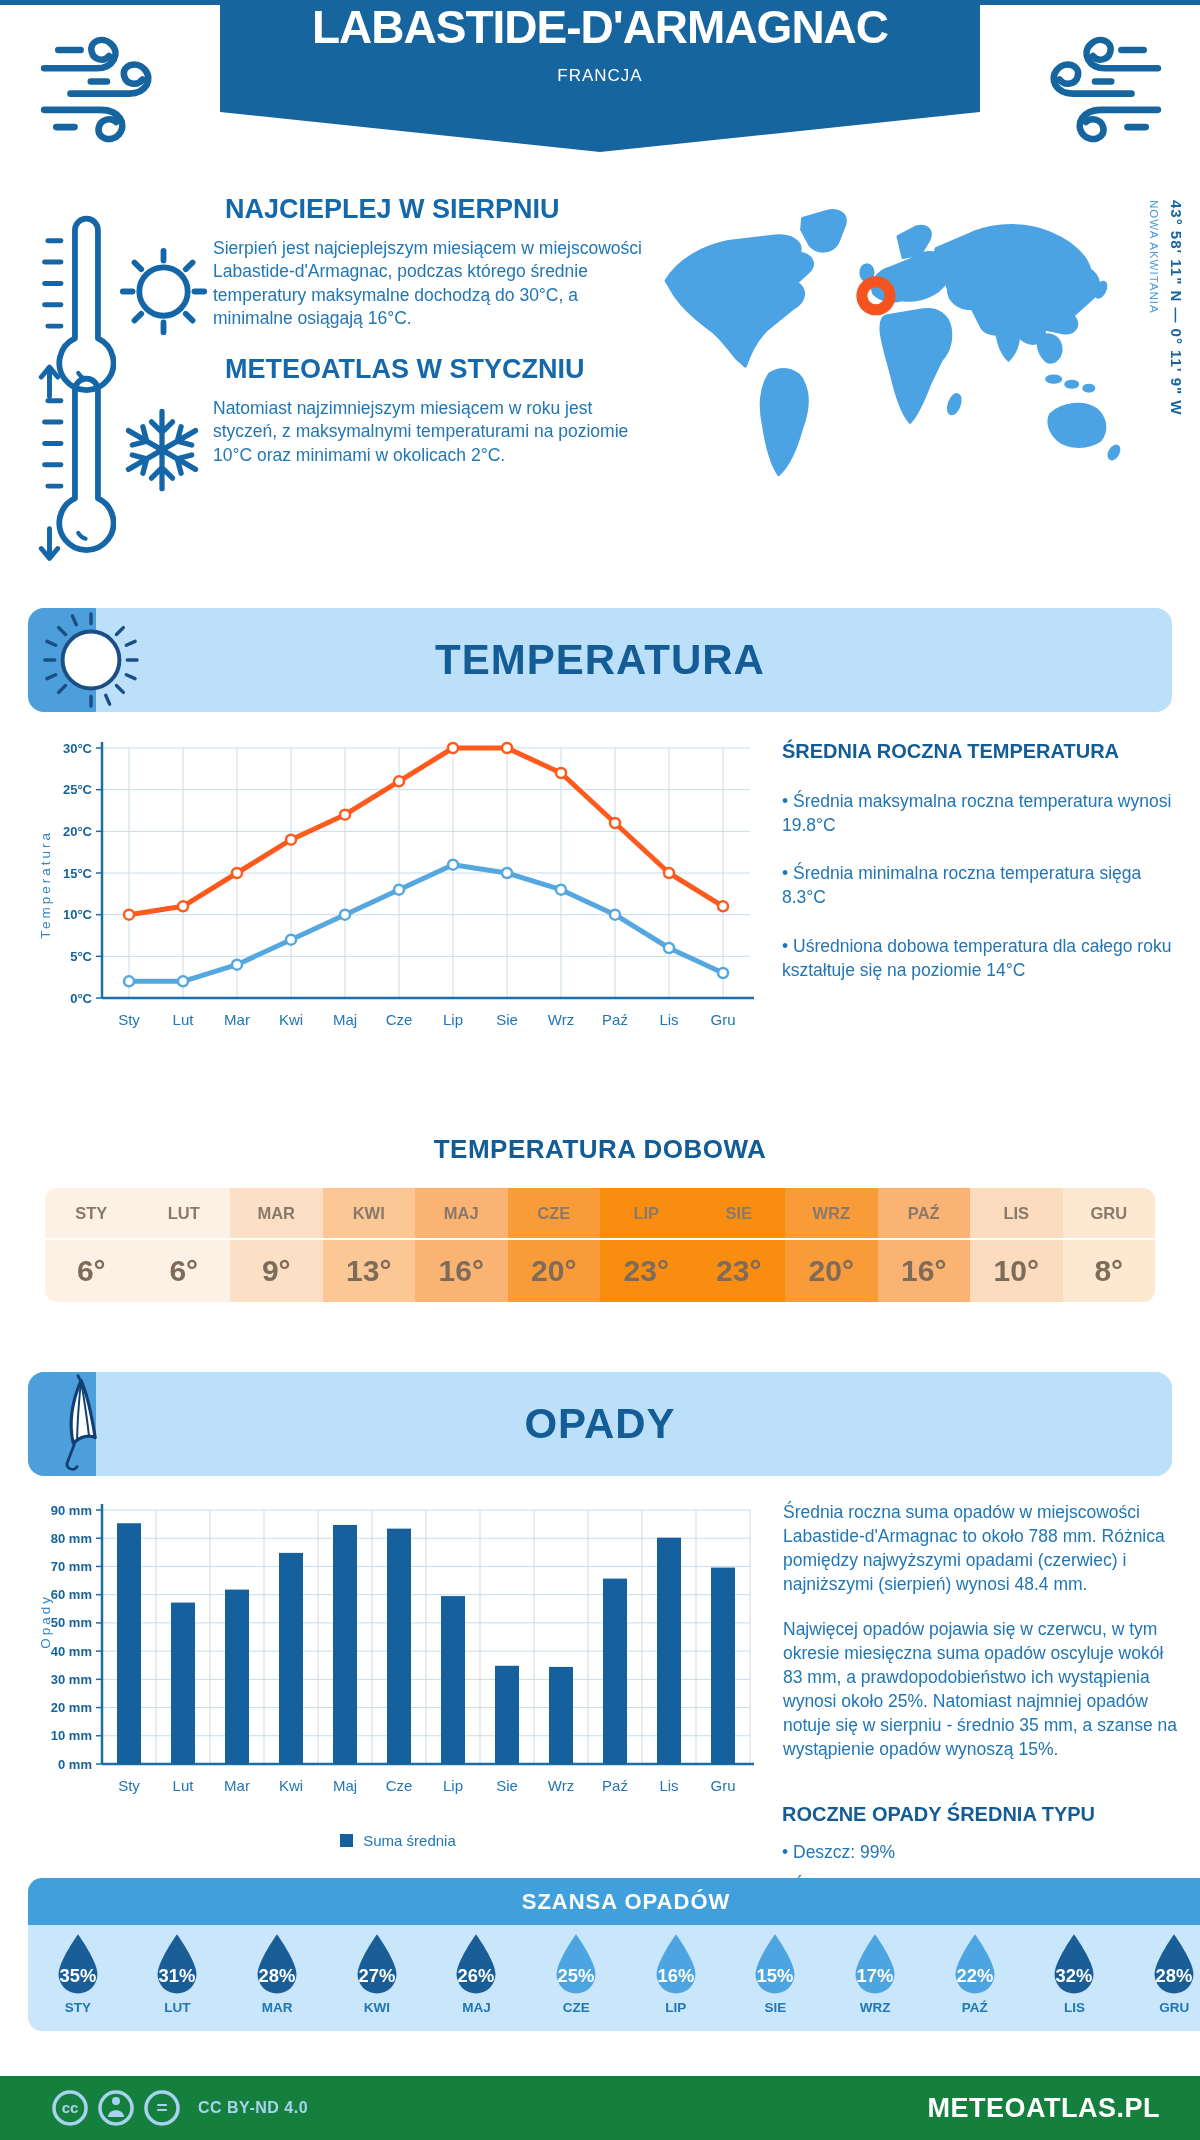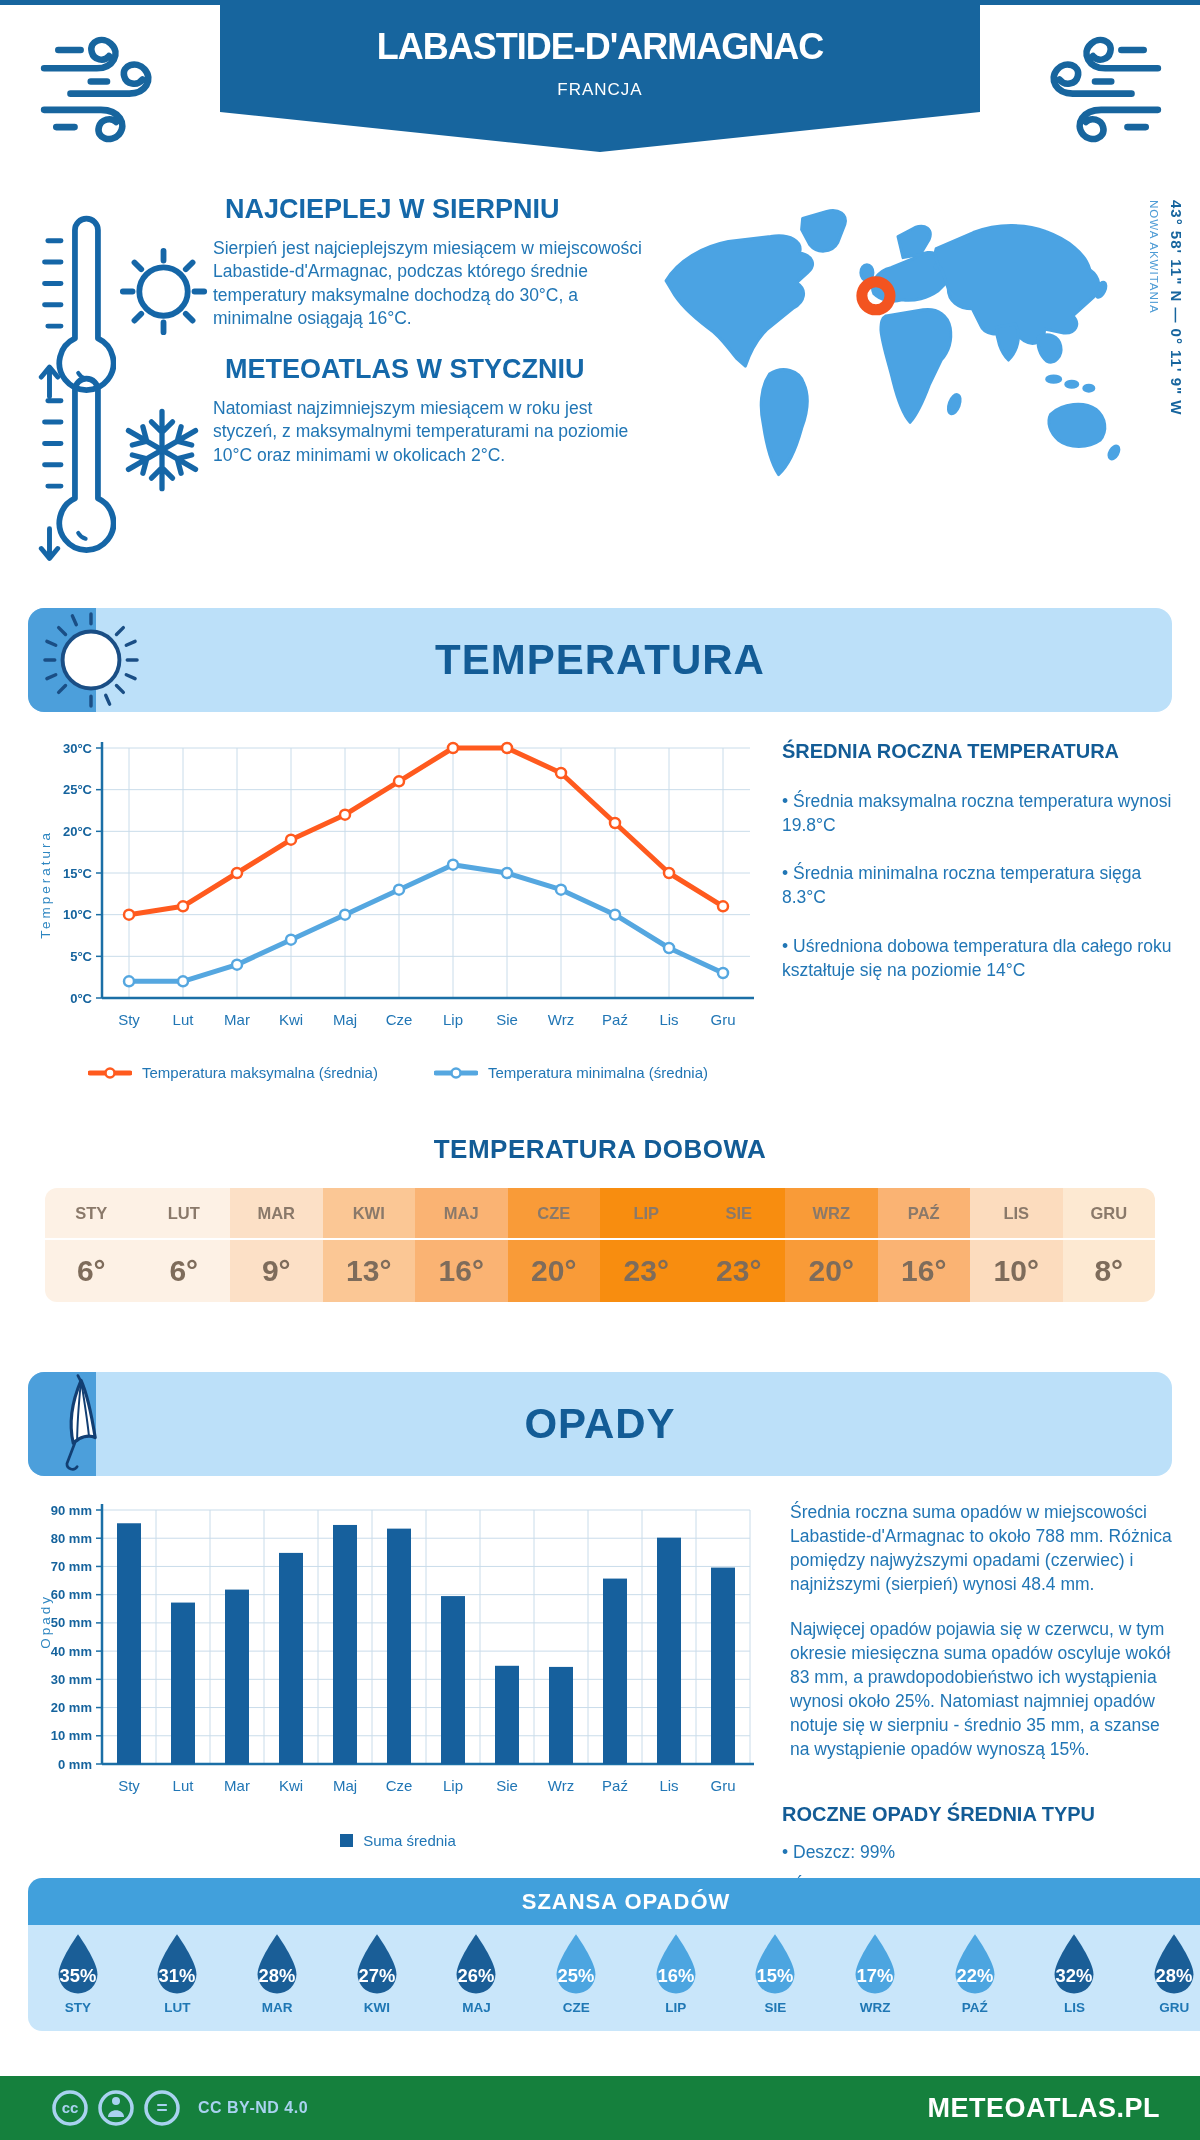--- a/index.html
+++ b/index.html
@@ -4,21 +4,21 @@
 <style>
   html,body{margin:0;padding:0;background:#fff;}
   .page{position:relative;width:1200px;height:2140px;overflow:hidden;background:#fff;
         font-family:"Liberation Sans","DejaVu Sans",sans-serif;}
   .topbar{position:absolute;left:0;top:0;width:100%;height:5px;background:#17659E;}
 
   
   .banner{position:absolute;left:220px;top:0;width:760px;height:112px;background:#17659E;}
   .banner:after{content:"";position:absolute;top:112px;left:0;width:0;height:0;
     border-left:380px solid transparent;border-right:380px solid transparent;border-top:40px solid #17659E;}
-  .banner .t{margin:0;padding-top:26px;text-align:center;color:#fff;font-size:36px;font-weight:bold;letter-spacing:-1px;}
+  .banner .t{margin:0;text-align:center;color:#fff;font-size:46px;font-weight:bold;letter-spacing:-1px;}
   .banner .s{margin-top:12px;text-align:center;color:#fff;font-size:17px;letter-spacing:1px;}
   .wind{position:absolute;top:20px;width:142px;height:128px;}
   .wind.l{left:36px}
   .wind.r{left:1024px;transform:scaleX(-1)}
 
   
   .highlights{position:absolute;left:38px;top:194px;width:618px;}
   .hl{display:flex;margin-bottom:24px;}
   .hl-icons{position:relative;flex:0 0 175px;}
   .hl-thermo{position:absolute;left:0;top:4px;}
@@ -55,21 +55,21 @@
   .xtick{font:15px "Liberation Sans",sans-serif;fill:#2176B5;}
   .legend{display:flex;justify-content:center;gap:56px;margin-top:20px;}
   .legend .item{display:flex;align-items:center;gap:10px;font-size:15px;color:#2176B5;}
   .legend .sq{display:inline-block;width:13px;height:13px;}
 
   
   .annual{position:absolute;left:782px;top:740px;width:392px;}
   .annual h3{font-size:20px;font-weight:bold;color:#135C96;margin:0 0 26px;}
   .annual .b{font-size:17.5px;color:#2176B5;line-height:1.38;margin-bottom:24px;}
   .rain-info{position:absolute;left:782px;top:1500px;width:398px;}
-  .rain-info p{font-size:17.5px;color:#2176B5;line-height:1.38;margin:0 8px 20px;}
+  .rain-info p{font-size:17.5px;color:#2176B5;line-height:1.38;margin:0 1px 20px;}
   .rain-info h3{font-size:20px;font-weight:bold;color:#135C96;margin:42px 0 14px;}
   .rain-info .b{font-size:17.5px;color:#2176B5;line-height:1.38;margin-bottom:9px;}
 
   
   .dobowa-title{position:absolute;left:0;top:1134px;width:100%;text-align:center;
     font-size:26px;font-weight:bold;color:#135C96;letter-spacing:.5px;}
   .ttable{position:absolute;left:45px;top:1188px;width:1110px;display:grid;
     grid-template-columns:repeat(12,1fr);border-radius:12px;overflow:hidden;}
   .tcol .m{height:50px;line-height:50px;text-align:center;font-weight:bold;font-size:16.5px;color:#8A796A;}
   .tcol .v{height:62px;line-height:62px;text-align:center;font-weight:bold;font-size:30px;color:#7E6C5B;border-top:2px solid #fff;}
@@ -268,36 +268,20 @@
           <circle cx="255" cy="205.66666666666666" r="5" fill="#fff" stroke="#55A7E0" stroke-width="2.5"></circle>
           <circle cx="309" cy="180.66666666666669" r="5" fill="#fff" stroke="#55A7E0" stroke-width="2.5"></circle>
           <circle cx="363" cy="155.66666666666666" r="5" fill="#fff" stroke="#55A7E0" stroke-width="2.5"></circle>
           <circle cx="417" cy="130.66666666666669" r="5" fill="#fff" stroke="#55A7E0" stroke-width="2.5"></circle>
           <circle cx="471" cy="139" r="5" fill="#fff" stroke="#55A7E0" stroke-width="2.5"></circle>
           <circle cx="525" cy="155.66666666666666" r="5" fill="#fff" stroke="#55A7E0" stroke-width="2.5"></circle>
           <circle cx="579" cy="180.66666666666669" r="5" fill="#fff" stroke="#55A7E0" stroke-width="2.5"></circle>
           <circle cx="633" cy="214" r="5" fill="#fff" stroke="#55A7E0" stroke-width="2.5"></circle>
           <circle cx="687" cy="239" r="5" fill="#fff" stroke="#55A7E0" stroke-width="2.5"></circle>
         </svg></div>
-    <div class="legend">
-        <div class="item">
-          <svg viewBox="0 0 44 12" width="44" height="12">
-            <line x1="2" y1="6" x2="42" y2="6" stroke="#FF5A1E" stroke-width="5" stroke-linecap="round"></line>
-            <circle cx="22" cy="6" r="4.5" fill="#fff" stroke="#FF5A1E" stroke-width="2.5"></circle>
-          </svg>
-          <span>Temperatura maksymalna (średnia)</span>
-        </div>
-        <div class="item">
-          <svg viewBox="0 0 44 12" width="44" height="12">
-            <line x1="2" y1="6" x2="42" y2="6" stroke="#55A7E0" stroke-width="5" stroke-linecap="round"></line>
-            <circle cx="22" cy="6" r="4.5" fill="#fff" stroke="#55A7E0" stroke-width="2.5"></circle>
-          </svg>
-          <span>Temperatura minimalna (średnia)</span>
-        </div>
-      </div>
   </div>
 
   <div class="annual">
     <h3>ŚREDNIA ROCZNA TEMPERATURA</h3>
     <div class="b">• Średnia maksymalna roczna temperatura wynosi 19.8°C</div>
     <div class="b">• Średnia minimalna roczna temperatura sięga 8.3°C</div>
     <div class="b">• Uśredniona dobowa temperatura dla całego roku kształtuje się na poziomie 14°C</div>
   </div>
 
   <div class="dobowa-title">TEMPERATURA DOBOWA</div>

